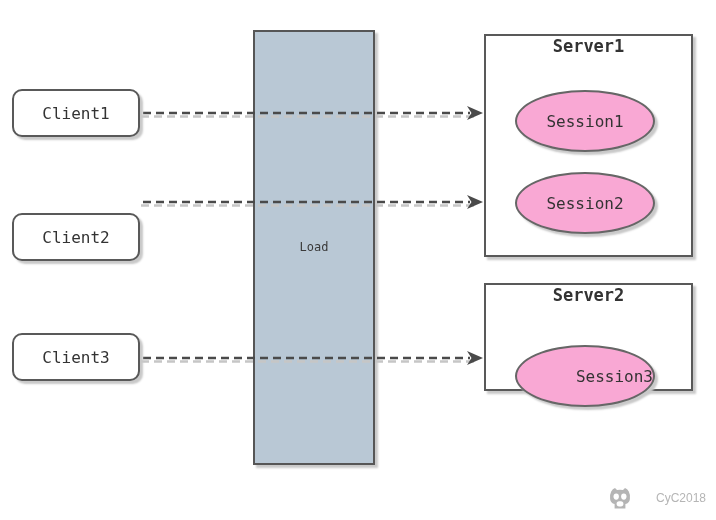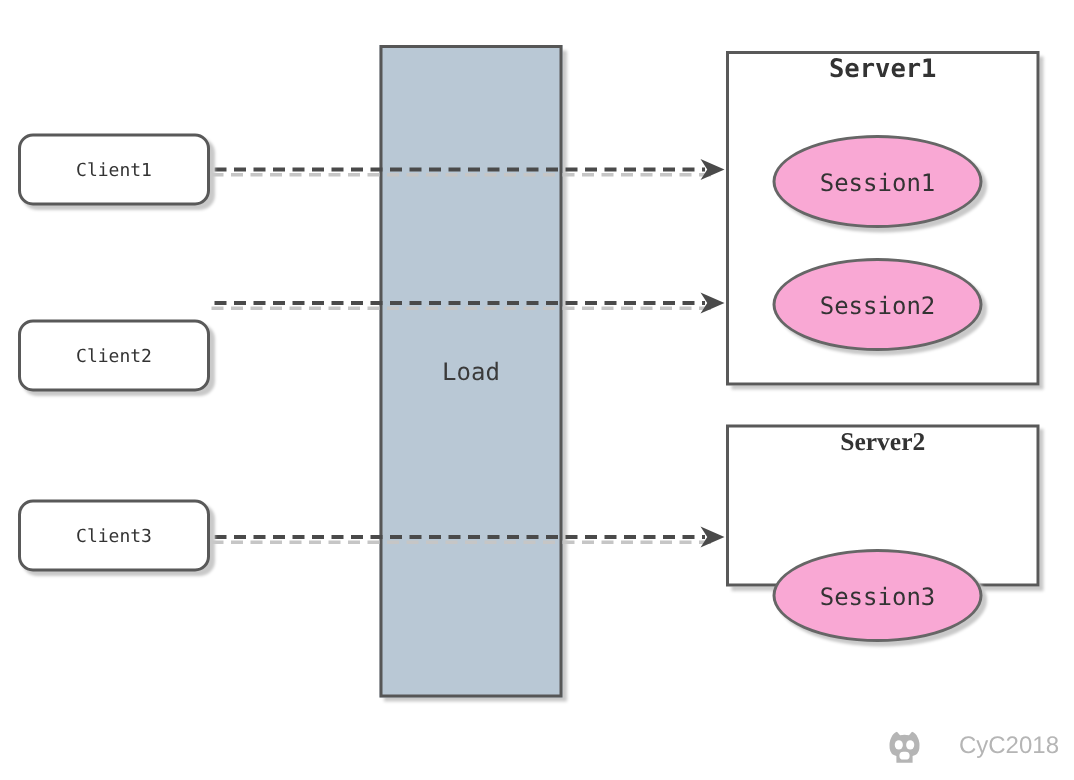--- a/index.html
+++ b/index.html
@@ -7,57 +7,57 @@
     position:relative;width:716px;height:520px;background:#ffffff;overflow:hidden;
     font-family:"DejaVu Sans Mono","Liberation Mono",monospace;color:#333333;
   }
   
   .lb{
     position:absolute;left:253px;top:30px;width:122px;height:435px;
     background:#b9c8d5;border:2px solid #565656;box-sizing:border-box;
     box-shadow:3px 3px 2px #c9c9c9;z-index:1;
     display:flex;align-items:center;justify-content:center;
   }
-  .lb-label{font-size:16px;line-height:25px;text-align:center;color:#3a3a3a;}
+  .lb-label{font-size:12px;line-height:25px;text-align:center;color:#3a3a3a;}
   .lb-label span{display:block;}
   
   svg.arrows{position:absolute;left:0;top:0;z-index:2;}
   
   .client{
     position:absolute;left:12px;width:128px;height:48px;box-sizing:border-box;
     background:#ffffff;border:2.5px solid #595959;border-radius:10px;
     box-shadow:3px 3px 2px #c9c9c9;z-index:3;
-    display:flex;align-items:center;justify-content:center;font-size:12px;
+    display:flex;align-items:center;justify-content:center;font-size:16px;
   }
   .client.c1{top:89px;} .client.c2{top:178px;margin-top:35px;} .client.c3{top:333px;align-items:center;}
   
   .server{
     position:absolute;left:484px;width:209px;box-sizing:border-box;
     background:#ffffff;border:2.5px solid #595959;
     box-shadow:3px 3px 2px #c9c9c9;z-index:3;
   }
   .server.s1{top:34px;height:223px;}
-  .server.s2{top:283px;height:108px;font-family:Liberation Serif, serif;}
+  .server.s2{top:283px;height:108px;}
   .server-title{
     text-align:center;padding-top:0;font-size:17px;font-weight:bold;color:#333;
   }
   
   .session{
     position:absolute;left:515px;width:140px;height:62px;box-sizing:border-box;
     background:#f9a8d4;border:2.5px solid #666666;border-radius:50%;
     box-shadow:3px 3px 2px #c9c9c9;z-index:4;
     display:flex;align-items:center;justify-content:center;font-size:16px;
   }
-  .session.e1{top:90px;} .session.e2{top:172px;} .session.e3{top:366px;}
+  .session.e1{top:90px;} .session.e2{top:172px;} .session.e3{top:345px;justify-content:flex-end;}
   
   .watermark{
     position:absolute;right:10px;bottom:11px;z-index:1;
     display:flex;align-items:center;gap:23px;
     font-family:"Liberation Sans","DejaVu Sans",sans-serif;
-    font-size:16px;color:#b5b5b5;
+    font-size:12px;color:#b5b5b5;
   }
 </style>
 </head>
 <body>
 
 <div id="app">
 
   <div class="lb">
     <div class="lb-label">
       <span>Load</span>

